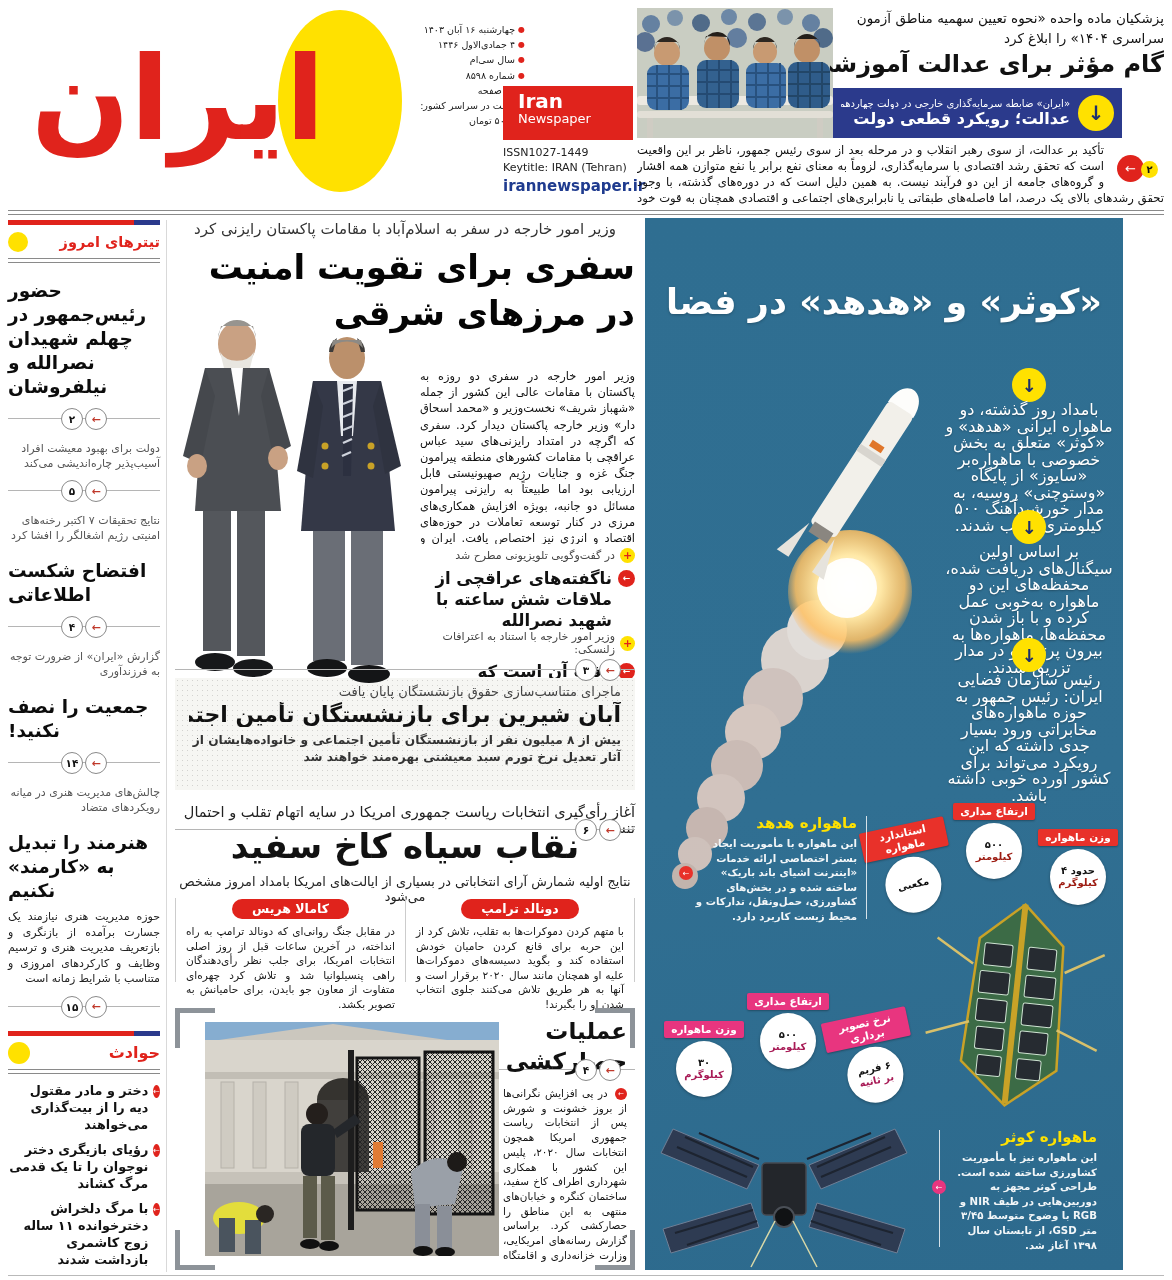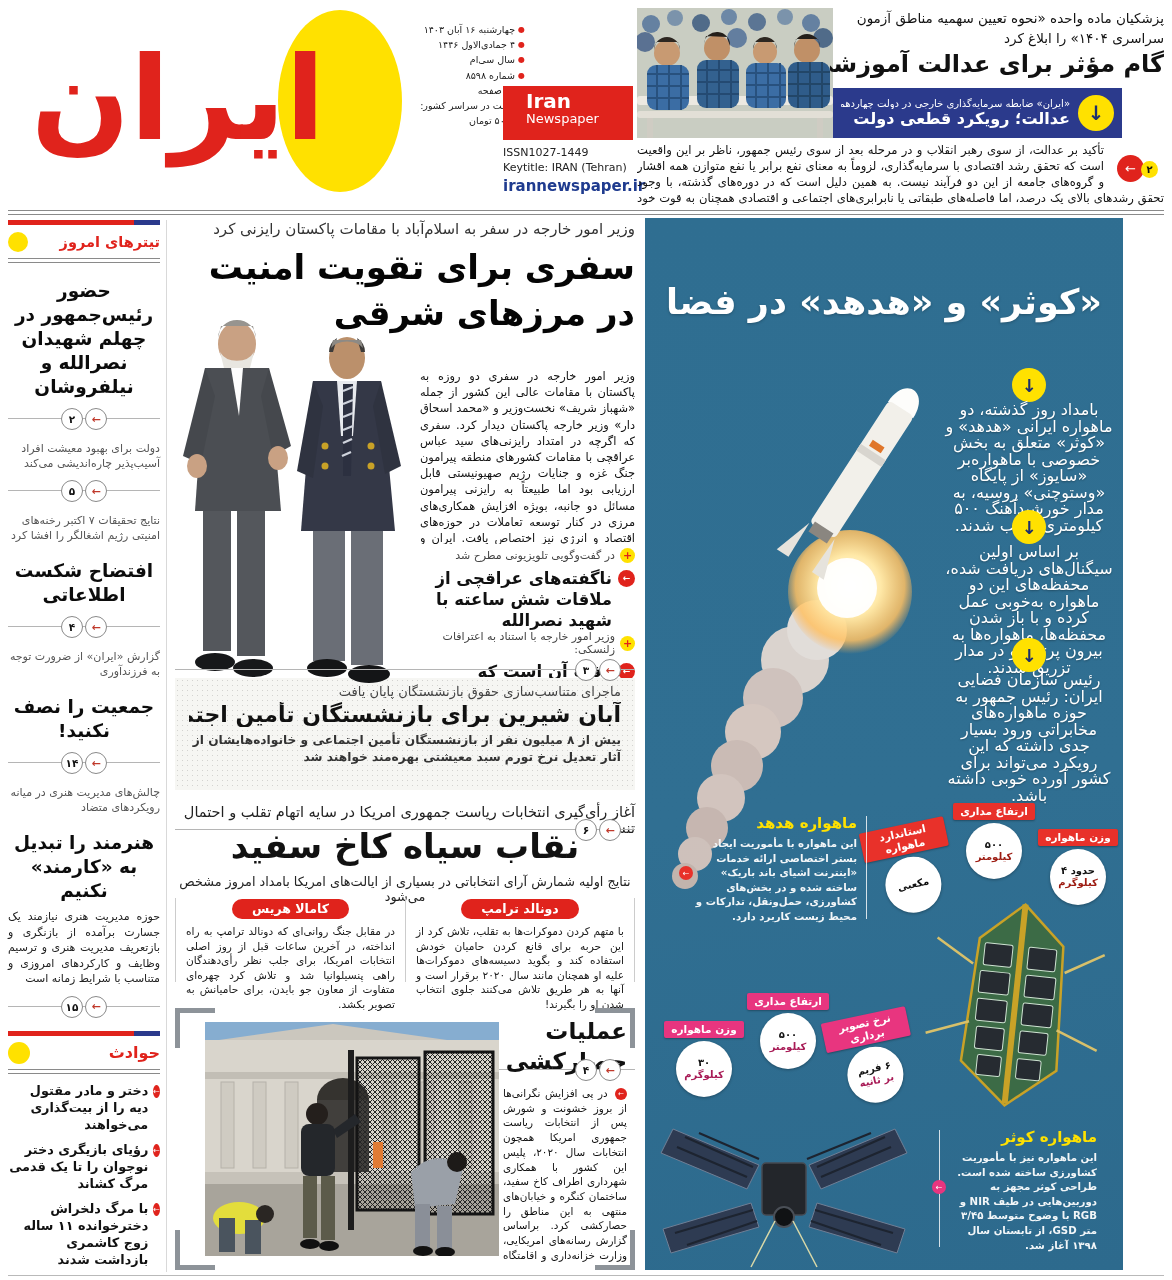--- a/index.html
+++ b/index.html
@@ -11,21 +11,21 @@
   .srule { border-top:1px solid #b9b9b9; }
 
   
   .logo-circle { left:278px; top:10px; width:124px; height:182px; background:#ffe100; border-radius:50%; }
   .logo-text { left:6px; top:0; width:344px; height:198px; font-size:116px; line-height:198px;
                font-weight:bold; color:#e0231c; text-align:center; overflow:hidden; }
   .info-list { left:413px; top:22px; width:112px; font-size:9.5px; line-height:1.6; color:#1a1a1a; }
   .info-list .row { display:flex; gap:3px; align-items:flex-start; }
   .dot { color:#e0231c; font-size:8px; line-height:1.9; }
   .brand-box { left:503px; top:86px; width:130px; height:54px; background:#e0231c; color:#fff;
-               direction:ltr; text-align:left; padding:5px 23px; }
+               direction:ltr; text-align:left; padding:5px 15px; }
   .brand-box .b1 { font-size:20px; font-weight:bold; line-height:1.05; }
   .brand-box .b2 { font-size:13px; line-height:1.15; }
   .issn-block { left:503px; top:146px; direction:ltr; text-align:left; font-size:11px; line-height:1.35; color:#222; }
   .site { left:503px; top:177px; direction:ltr; text-align:left; font-size:15px; font-weight:bold; color:#1f3b8f; }
   .students-photo { left:637px; top:8px; width:196px; height:130px; overflow:hidden; }
   .top-kicker { left:830px; top:8px; width:334px; font-size:13.5px; line-height:1.5; font-weight:500; text-align:right; color:#111; }
   .top-headline { left:830px; top:50px; width:334px; font-size:24px; font-weight:800; text-align:right; white-space:nowrap; overflow:hidden; }
   .top-banner { left:833px; top:88px; width:289px; height:50px; background:#2b3a8c; display:flex; align-items:center; gap:8px; padding:0 8px; }
   .ycirc { border-radius:50%; background:#ffe100; display:flex; align-items:center; justify-content:center;
            color:#1c2f6e; font-weight:bold; flex:0 0 auto; }
@@ -44,37 +44,37 @@
 
   
   .sidebar { left:8px; top:220px; width:152px; }
   .sb-bar { height:5px; background:linear-gradient(to left, #2b3a8c 0 26px, #e0231c 26px); margin-bottom:5px; }
   .sb-head { display:flex; align-items:center; justify-content:space-between; height:24px; }
   .sb-title { color:#e0231c; font-size:14.5px; font-weight:800; }
   .sb-title.calli { font-size:16px; }
   .sb-drule { margin-top:4px; }
   .sb-item { margin-top:10px; }
   .sb-kicker { font-size:11px; line-height:15px; color:#555; text-align:right; }
-  .sb-headline { font-size:18.5px; line-height:24px; font-weight:800; text-align:center; color:#0c0c0c; margin-top:16px; }
+  .sb-headline { font-size:18.5px; line-height:24px; font-weight:800; text-align:left; color:#0c0c0c; margin-top:16px; }
   .sb-note { font-size:11px; line-height:15.5px; text-align:justify; color:#222; margin-top:6px; }
   .pgref { position:relative; height:24px; margin-top:8px; display:flex; align-items:center; justify-content:center; gap:2px; }
   .pgref .ln { position:absolute; left:0; right:0; top:11px; border-top:1px solid #b5b5b5; }
   .pgref .c { position:relative; z-index:1; width:22px; height:22px; border:1px solid #8a8a8a; border-radius:50%;
               background:#fff; display:flex; align-items:center; justify-content:center; font-size:10.5px; font-weight:bold; }
   .pgref .c.ar { color:#c0392b; font-size:11px; }
   .pgref.left { justify-content:flex-start; padding-right:14px; }
   .ev-item { display:flex; gap:5px; margin-top:8px; align-items:flex-start; }
   .ev-icon { width:13px; height:13px; font-size:8px; margin-top:3px; }
   .ev-text { font-size:12.8px; line-height:17px; font-weight:bold; text-align:right; }
 
   .vdiv { left:166px; top:220px; height:1052px; border-left:1px solid #d9d9d9; }
 
   
   .middle { left:175px; top:218px; width:460px; height:1054px; }
-  .pk-kicker { left:0; top:2px; width:100%; font-size:15px; color:#333; text-align:right; }
+  .pk-kicker { left:0; top:2px; width:100%; font-size:15px; color:#333; text-align:center; }
   .pk-headline { left:0; top:26px; width:100%; font-size:34px; line-height:46px; font-weight:900;
                  text-align:right; color:#050505; z-index:3; }
   .pk-photo { left:0; top:78px; width:242px; height:390px; z-index:2; }
   .pk-body { left:245px; top:150px; width:215px; height:176px; font-size:11.4px; line-height:16.2px;
              text-align:justify; overflow:hidden; }
   .teaser { left:245px; width:215px; }
   .tz-kicker { display:flex; align-items:center; gap:5px; font-size:11px; color:#444; }
   .tz-kicker .ycirc { width:15px; height:15px; color:#e0231c; font-size:11px; }
   .tz-title { display:flex; gap:6px; margin-top:5px; font-size:16.5px; line-height:21px; font-weight:800; }
   .tz-title .redcirc { width:17px; height:17px; font-size:9px; margin-top:2px; flex:0 0 auto; }

